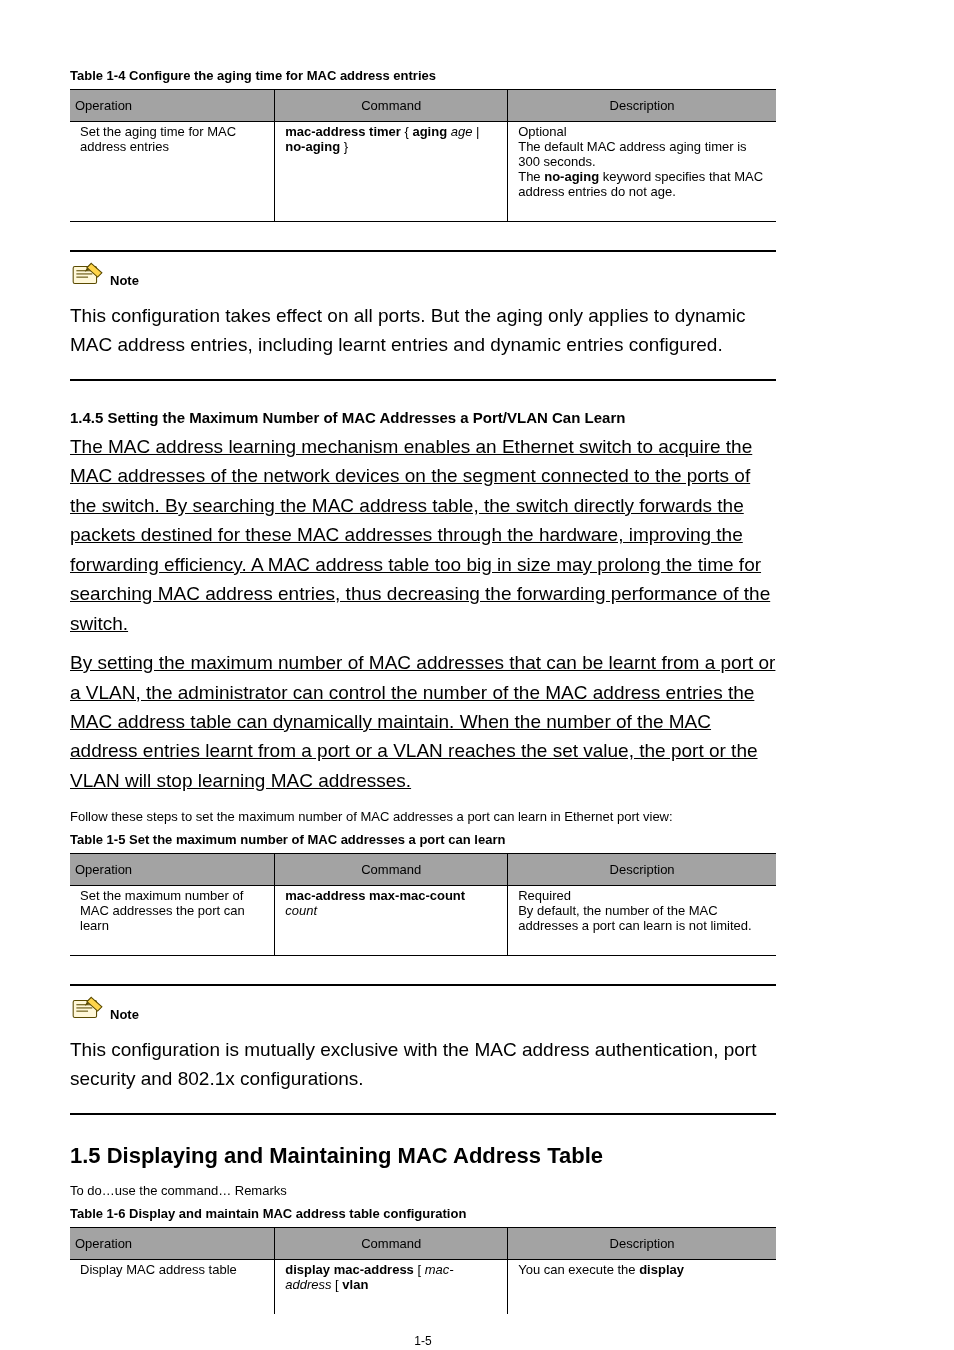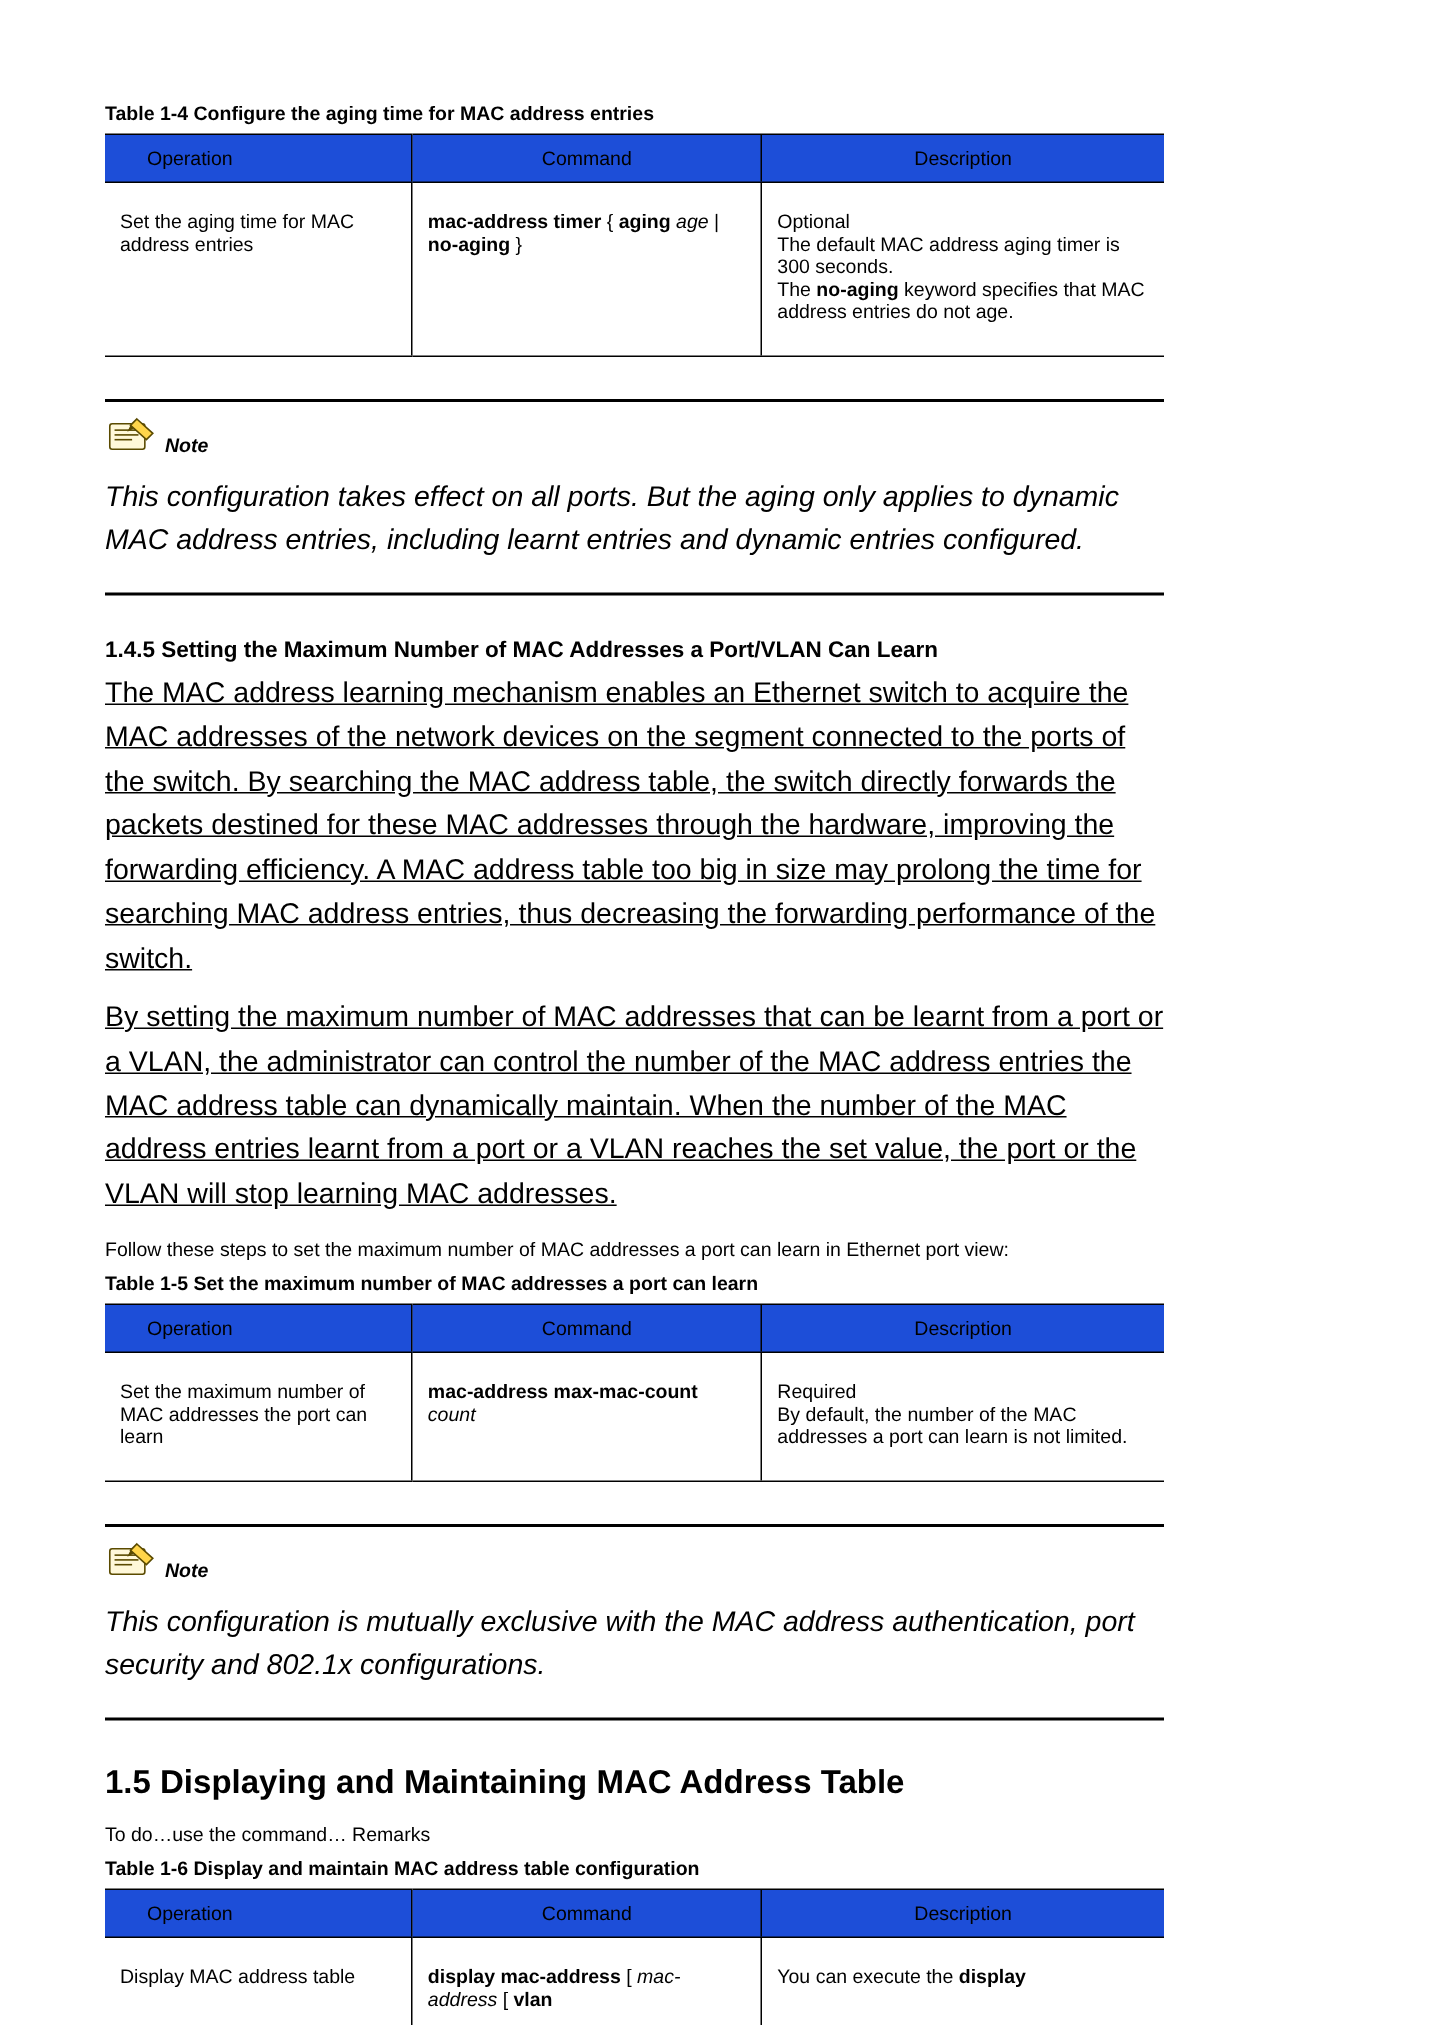--- a/index.html
+++ b/index.html
@@ -19,55 +19,54 @@
     font-weight: bold;
     font-size: 13px;
     margin: 8px 0 6px 0;
   }
   table.cmd {
     border-collapse: collapse;
     width: 100%;
     font-size: 13px;
   }
   table.cmd th {
-    background: #1d4ed8;
+    background: #a3a3a3;
     font-weight: normal;
     text-align: left;
-    padding: 8px 28px;
+    padding: 8px 5px;
     border-top: 1.5px solid #000;
     border-bottom: 1px solid #000;
     vertical-align: top;
   }
   table.cmd th:not(:first-child) {
     border-left: 1px solid #000;
     text-align: center;
   }
   table.cmd td {
-    padding: 18px 10px 22px 10px;
+    padding: 2px 10px 22px 10px;
     vertical-align: top;
     border-bottom: 1px solid #000;
   }
   table.cmd td:not(:first-child) {
     border-left: 1px solid #000;
   }
   table.cmd .col1 { width: 29%; }
   table.cmd .col2 { width: 33%; }
   table.cmd .col3 { width: 38%; }
   .cmdtext {
     font-weight: bold;
   }
   .argtext {
     font-style: italic;
   }
   .note-block {
     border-top: 2px solid #000;
     border-bottom: 2px solid #000;
     margin: 28px 0 28px 0;
     padding: 10px 0 20px 0;
-    font-style: italic;
   }
   .note-block .note-head {
     display: flex;
     align-items: flex-end;
     gap: 6px;
     margin-bottom: 14px;
   }
   .note-block .note-text {
     font-size: 19px;
     line-height: 1.5;

